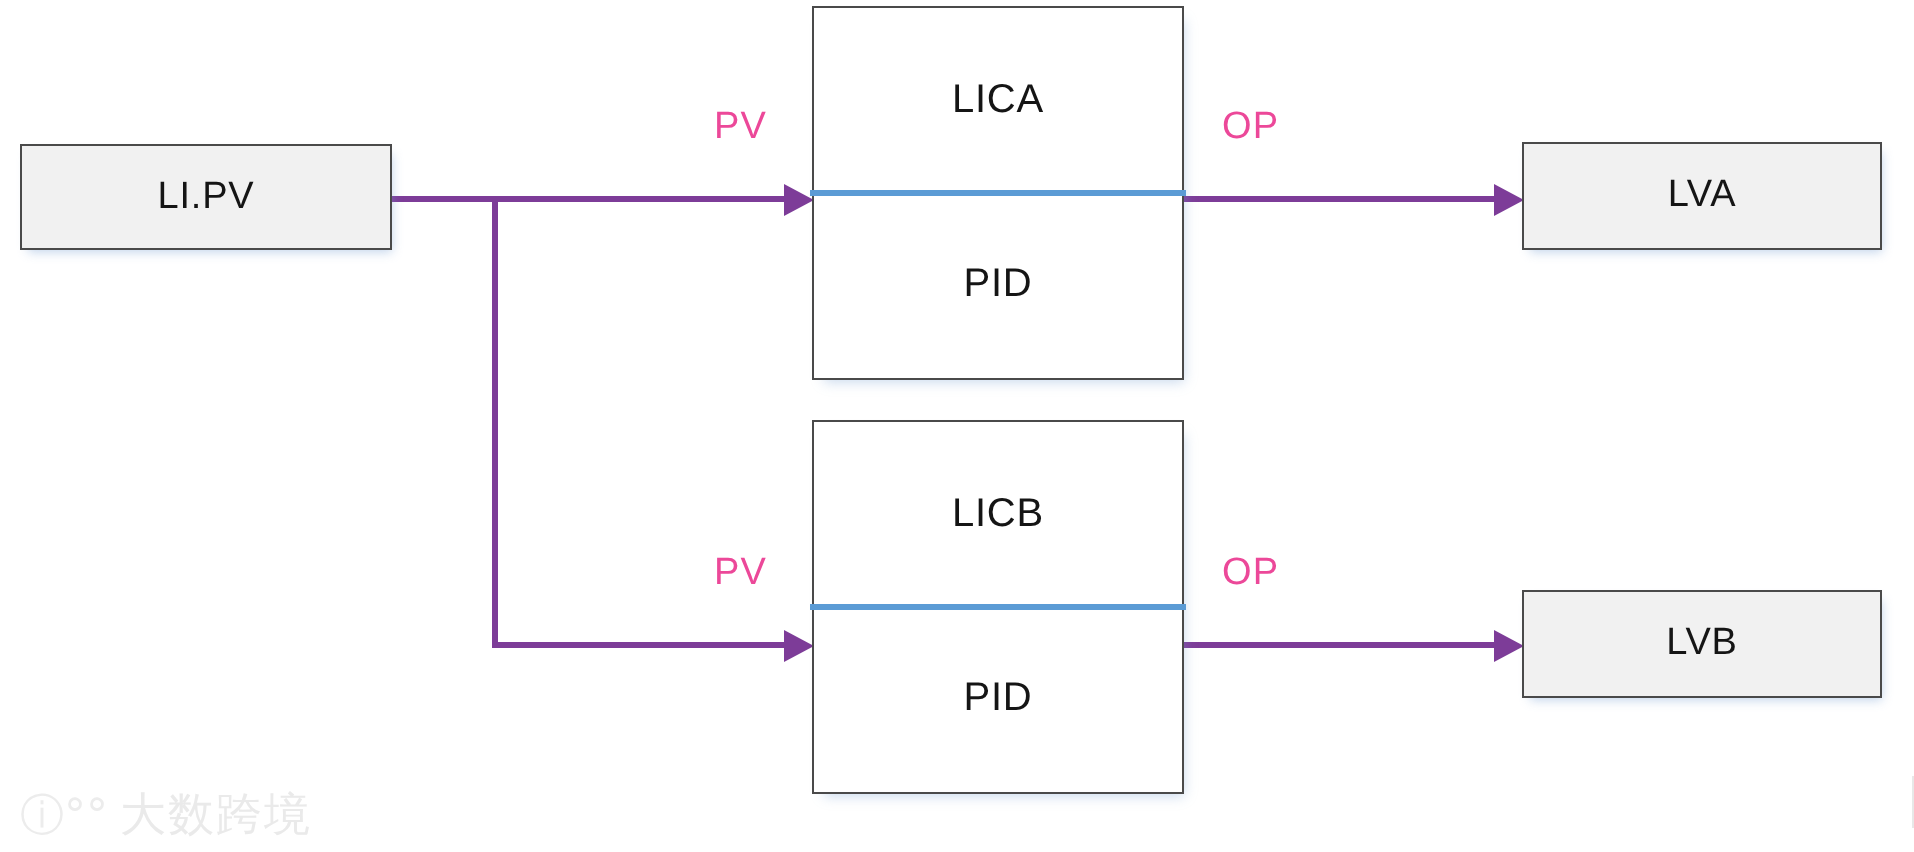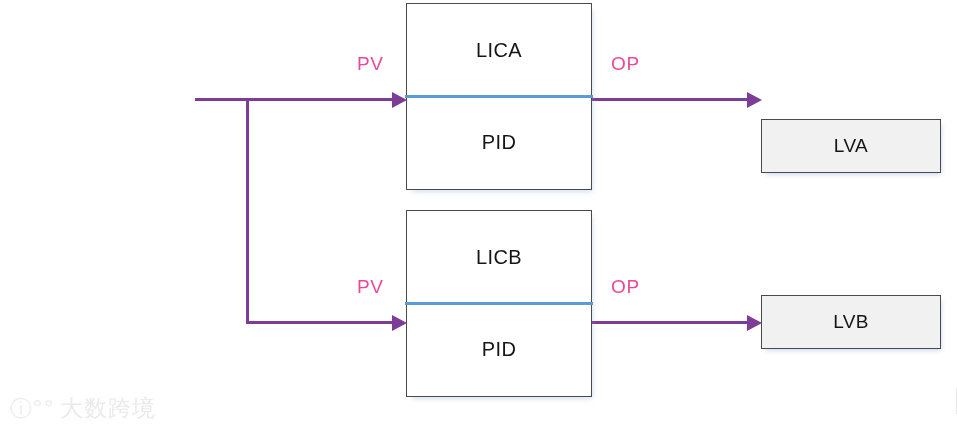--- a/index.html
+++ b/index.html
@@ -154,34 +154,35 @@
   <div class="arrow-head" style="left:747px; top:314.5px;"></div>
 
   <div class="sig-label" style="left:357px; top:53px;">PV</div>
 
   <div class="sig-label" style="left:611px; top:53px;">OP</div>
 
   <div class="sig-label" style="left:357px; top:276px;">PV</div>
 
   <div class="sig-label" style="left:611px; top:276px;">OP</div>
 
+  <div class="node tag-box" style="left:10px; top:72px; width:186px; height:53px;">LI.PV</div>
 
   <div class="ctrl-box" style="left:406px; top:3px; width:186px; height:187px;">
     <div class="ctrl-half ctrl-top">LICA</div>
     <div class="ctrl-divider"></div>
     <div class="ctrl-half ctrl-bottom">PID</div>
   </div>
 
   <div class="ctrl-box" style="left:406px; top:210px; width:186px; height:187px;">
     <div class="ctrl-half ctrl-top">LICB</div>
     <div class="ctrl-divider"></div>
     <div class="ctrl-half ctrl-bottom">PID</div>
   </div>
 
-  <div class="node tag-box" style="left:761px; top:71px; width:180px; height:54px;margin-top:48px;">LVA</div>
+  <div class="node tag-box" style="left:761px; top:71px; width:180px; height:54px;">LVA</div>
 
   <div class="node tag-box" style="left:761px; top:295px; width:180px; height:54px;">LVB</div>
 
   <div id="watermark">
     <span class="wm-mark">ⓘ°°</span>
     <span class="wm-text">大数跨境</span>
   </div>
 
   <div id="edge-tick"></div>
 

